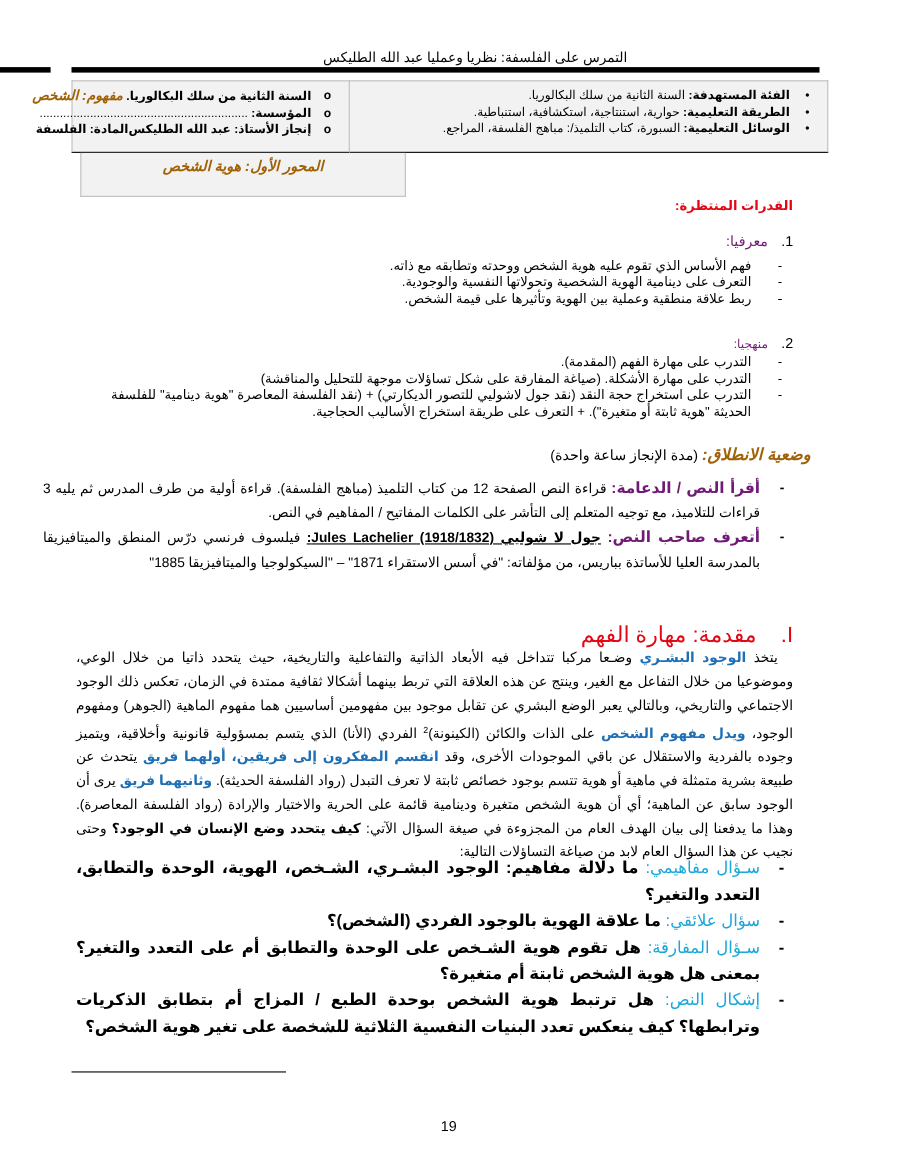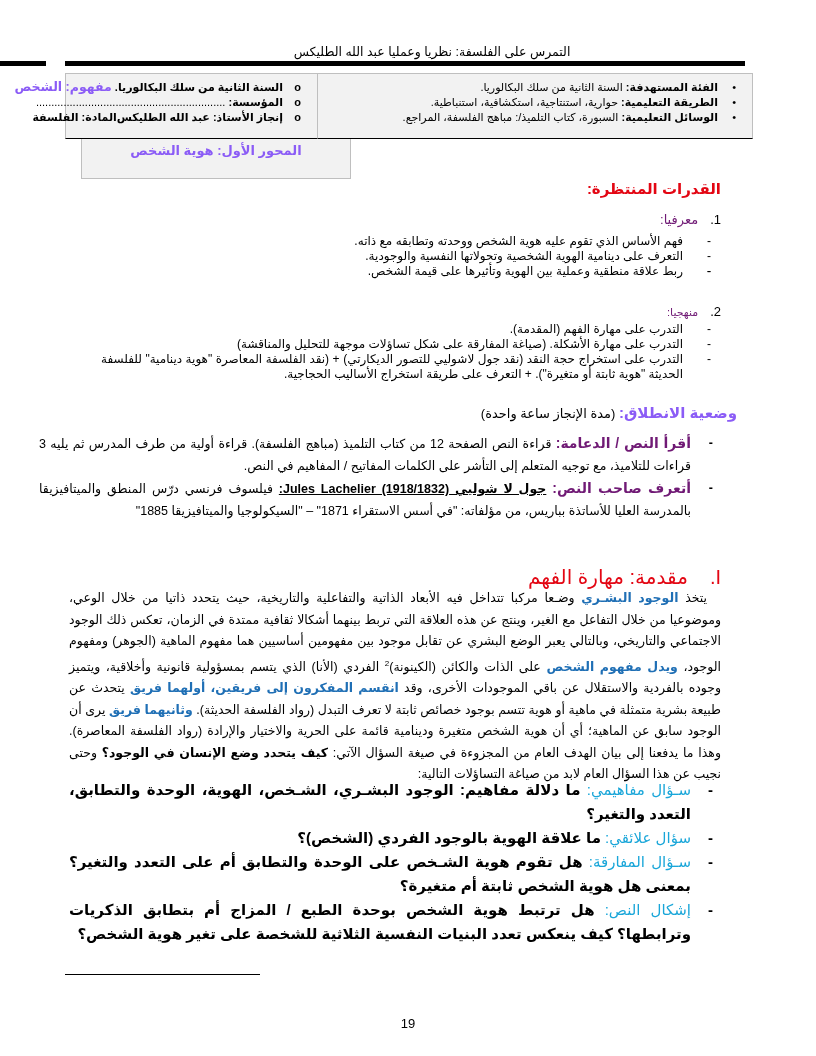--- a/index.html
+++ b/index.html
@@ -10,32 +10,32 @@
 
   .running-header { position:absolute; top:44px; left:0; width:816px; text-align:center;
                     font-size:12.5px;margin-left:24px; }
   .rule-left { position:absolute; top:61px; left:0; width:46px; height:5px; background:#000; }
   .rule-main { position:absolute; top:61px; left:65px; width:680px; height:5px; background:#000; }
 
   .info-box { position:absolute; top:73px; left:65px; width:688px; height:106px; }
   .info-cell { position:absolute; box-sizing:border-box; background:#f2f2f2; border:1px solid #bfbfbf; }
   .cell-tr { top:0; left:252px; width:436px; height:66px; border-bottom:1.5px solid #000; }
   .cell-tl { top:0; left:0; width:253px; height:66px; border-bottom:1.5px solid #000; }
-  .cell-bl { top:66px; left:16px; width:270px; height:40px; border-top:none; }
+  .cell-bl { top:66px; left:8px; width:296px; height:40px; border-top:none; }
   .cell-list { list-style:none; margin:0; padding:6px 12px 0 8px; font-size:11px; line-height:15px; }
   .cell-list li { position:relative; padding-right:22px; white-space:nowrap; }
   .cell-list li .mark { position:absolute; right:4px; top:0; }
   .b { font-weight:bold; }
-  .red { color:#8b5cf6; }
+  .red { color:#a16207;font-style:italic; }
   .green { color:#701a75; }
   .blue { color:#1f6fb5; }
   .axis-title { text-align:center; font-size:13px; font-weight:bold; padding-top:4px; }
   .teacher-row { display:flex; justify-content:space-between; }
 
-  .sec-h { position:absolute; right:95px; font-size:15px; font-weight:bold; color:#e30613; }
+  .sec-h { position:absolute; right:95px; font-size:12px; font-weight:bold; color:#e30613; }
   .num-h { position:absolute; right:95px; font-size:13px; }
   .num-h .n { margin-left:12px; }
   .dash-list { position:absolute; right:95px; width:620px; list-style:none; margin:0; padding:0;
                font-size:12px; line-height:15px; }
   .dash-list li { position:relative; padding-right:38px; text-align:justify; }
   .dash-list li .d { position:absolute; right:10px; top:0; }
 
   .para { position:absolute; right:95px; font-size:12.5px; line-height:22px; text-align:justify; }
   .para li { list-style:none; position:relative; padding-right:30px; }
   .para .d { position:absolute; right:8px; top:0; font-weight:bold; }

